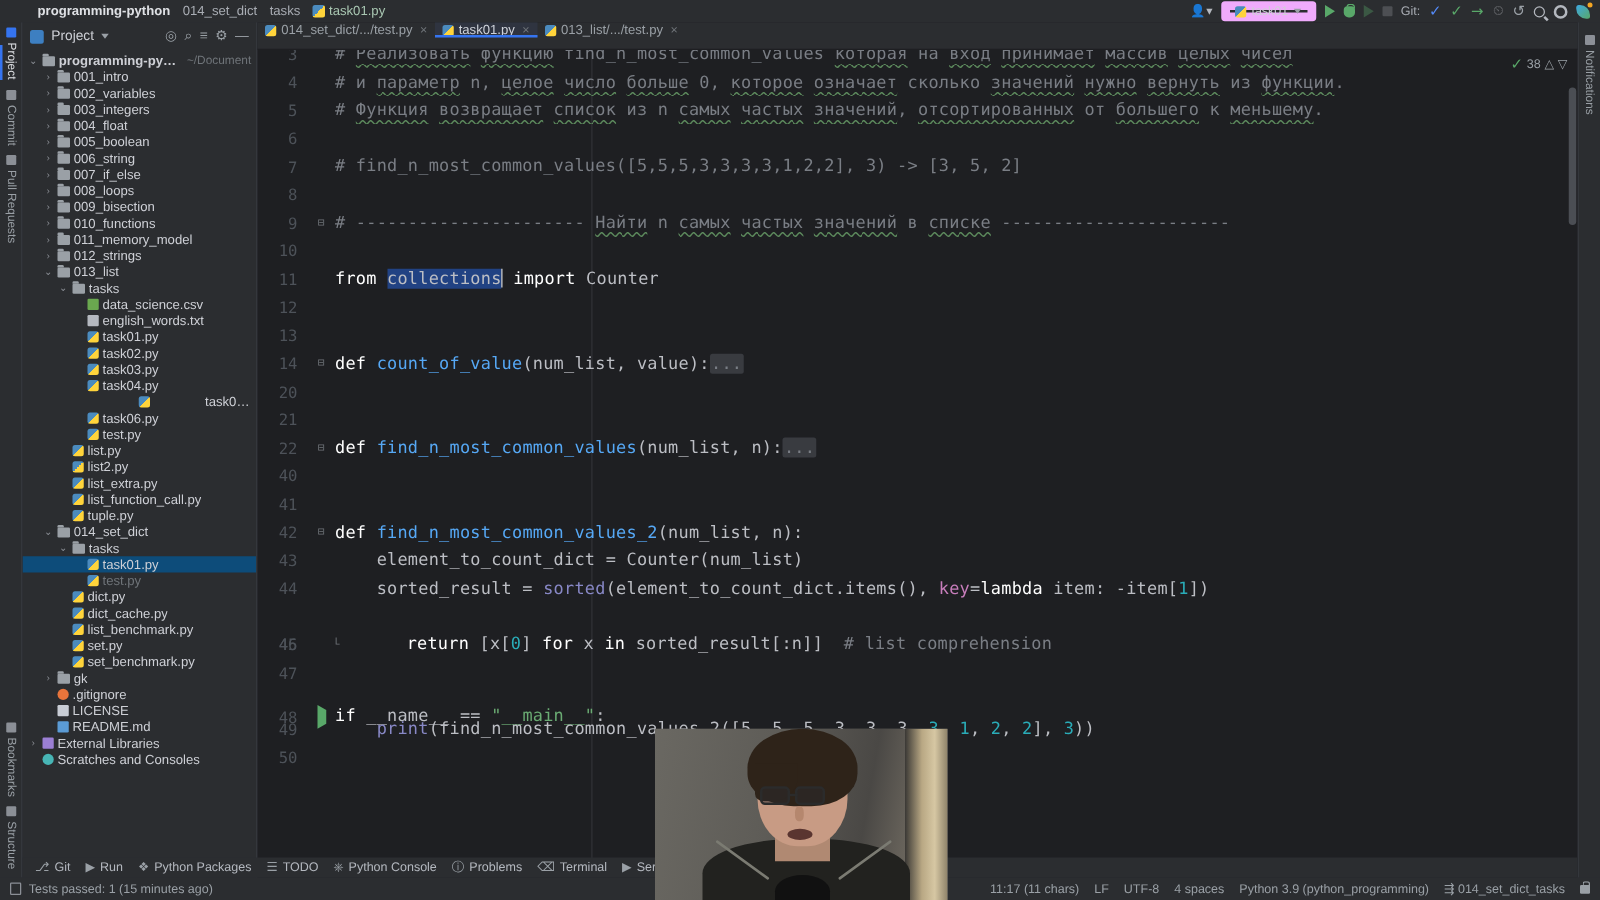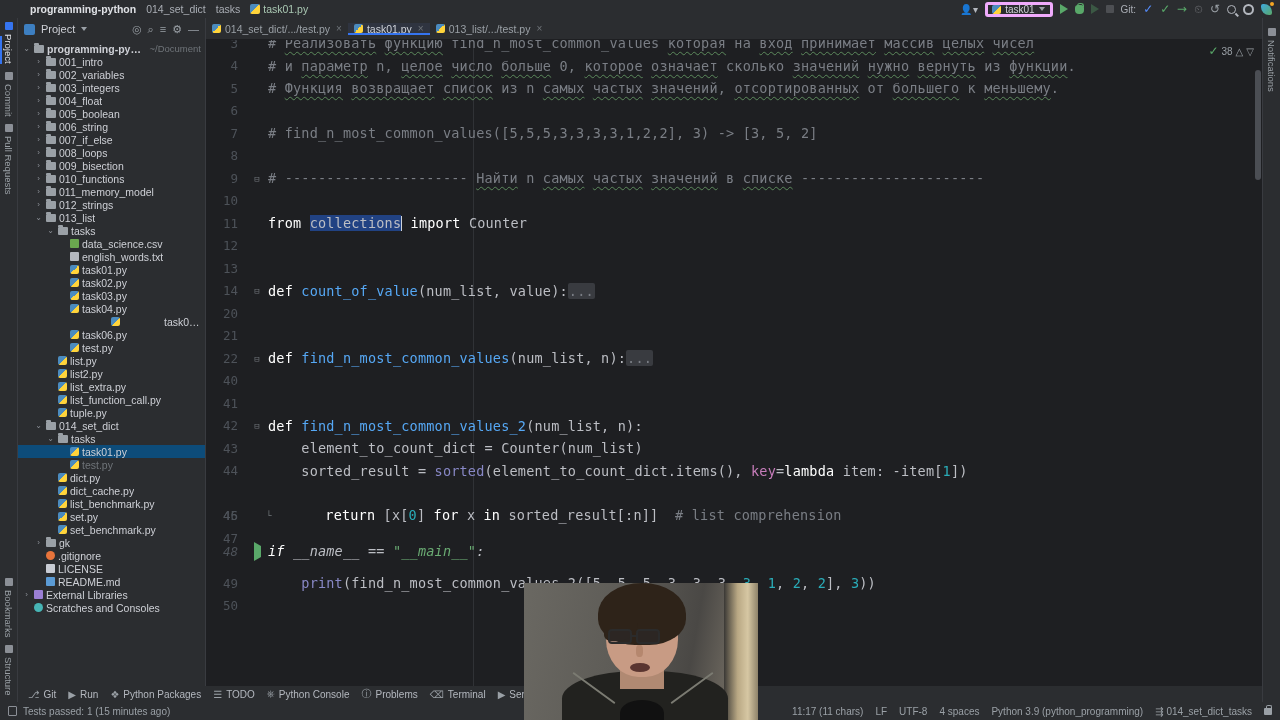--- a/index.html
+++ b/index.html
@@ -27,21 +27,21 @@
 
   .pyicon {
     width: 10px; height: 10px; border-radius: 2px; flex: none;
     background: linear-gradient(135deg,#4b8bbe 0 50%, #ffd43b 50% 100%);
   }
   .pyicon.sm { width: 9px; height: 9px; }
 
   
   #run-config {
     display: flex; align-items: center; gap: 4px;
-    border: 3px solid #f0abfc; border-radius: 3px;
+    border: 7px solid #f0abfc; border-radius: 3px;
     padding: 1px 5px 1px 4px; height: 15px; font-size: 10px; color: #ced0d6;
   }
   .tri-down { width:0;height:0;border-left:3px solid transparent;border-right:3px solid transparent;border-top:4px solid #9aa0a6; }
   .run-play { width:0;height:0;border-left:8px solid #59a869;border-top:5px solid transparent;border-bottom:5px solid transparent; }
   .bug { width:9px;height:9px;border-radius:3px 3px 4px 4px;background:#59a869;position:relative; }
   .bug:before{content:"";position:absolute;left:2px;top:-2px;width:5px;height:3px;border:1px solid #59a869;border-bottom:none;border-radius:3px 3px 0 0;}
   .g-dim { opacity: .35; }
   .sq { width:8px;height:8px;background:#8b8f96;border-radius:1px; }
   .git-label { font-size:10px;color:#a9adb4; }
   .chk { color:#59a869; font-size:12px; }
@@ -115,21 +115,21 @@
   .fileico.scr { background:#47b5b5; border-radius:50%;}
   .node-label { overflow: hidden; text-overflow: ellipsis; }
   .root-path { color:#6f7479; font-size:9.5px; margin-left:4px; }
 
   
   #editor-area {
     position: absolute; left: 206px; top: 18px; right: 18px; bottom: 18px;
     background: #1e1f22; display: flex; flex-direction: column;
   }
   #tabs {
-    height: 22px; background: #2b2d30; display: flex; align-items: center; flex: none;
+    height: 22px; background: #2b2d30; display: flex; align-items: flex-start; flex: none;
     border-bottom: 1px solid #1e1f22;
   }
   .tab {
     display: flex; align-items: center; gap: 4px; padding: 0 6px;
     font-size: 10.5px; color: #9aa0a6; position: relative; white-space: nowrap;
   }
   .tab.active { background: #2f3440; color: #cfd3da; }
   .tab.active:after {
     content:""; position:absolute; left:0; right:0; bottom:0; height:2px; background:#3574f0;
   }
@@ -669,21 +669,21 @@
       <div class="code-row" style="top: 464.5px;">
         <span class="lineno">46</span>
         <span class="gutter-ico"></span>
         <span class="codetext"></span>
       </div>
       <div class="code-row" style="top: 487px;">
         <span class="lineno">47</span>
         <span class="gutter-ico"></span>
         <span class="codetext"></span>
       </div>
-      <div class="code-row" style="top: 500px; font-style: italic;">
+      <div class="code-row" style="top: 522px;">
         <span class="lineno">48</span>
         <span class="gutter-ico"><span class="run-tri"></span></span>
         <span class="codetext"><span class="kw">if </span><span class="param">__name__ == </span><span class="str">"__main__"</span><span class="param">:</span></span>
       </div>
       <div class="code-row" style="top: 532px;">
         <span class="lineno">49</span>
         <span class="gutter-ico"></span>
         <span class="codetext"><span class="param">    </span><span class="bi">print</span><span class="param">(find_n_most_common</span><span class="param">_values_2([5, 5, 5, 3, 3, 3, </span><span class="num">3</span><span class="param">, </span><span class="num">1</span><span class="param">, </span><span class="num">2</span><span class="param">, </span><span class="num">2</span><span class="param">], </span><span class="num">3</span><span class="param">))</span></span>
       </div>
       <div class="code-row" style="top: 554.5px;">

